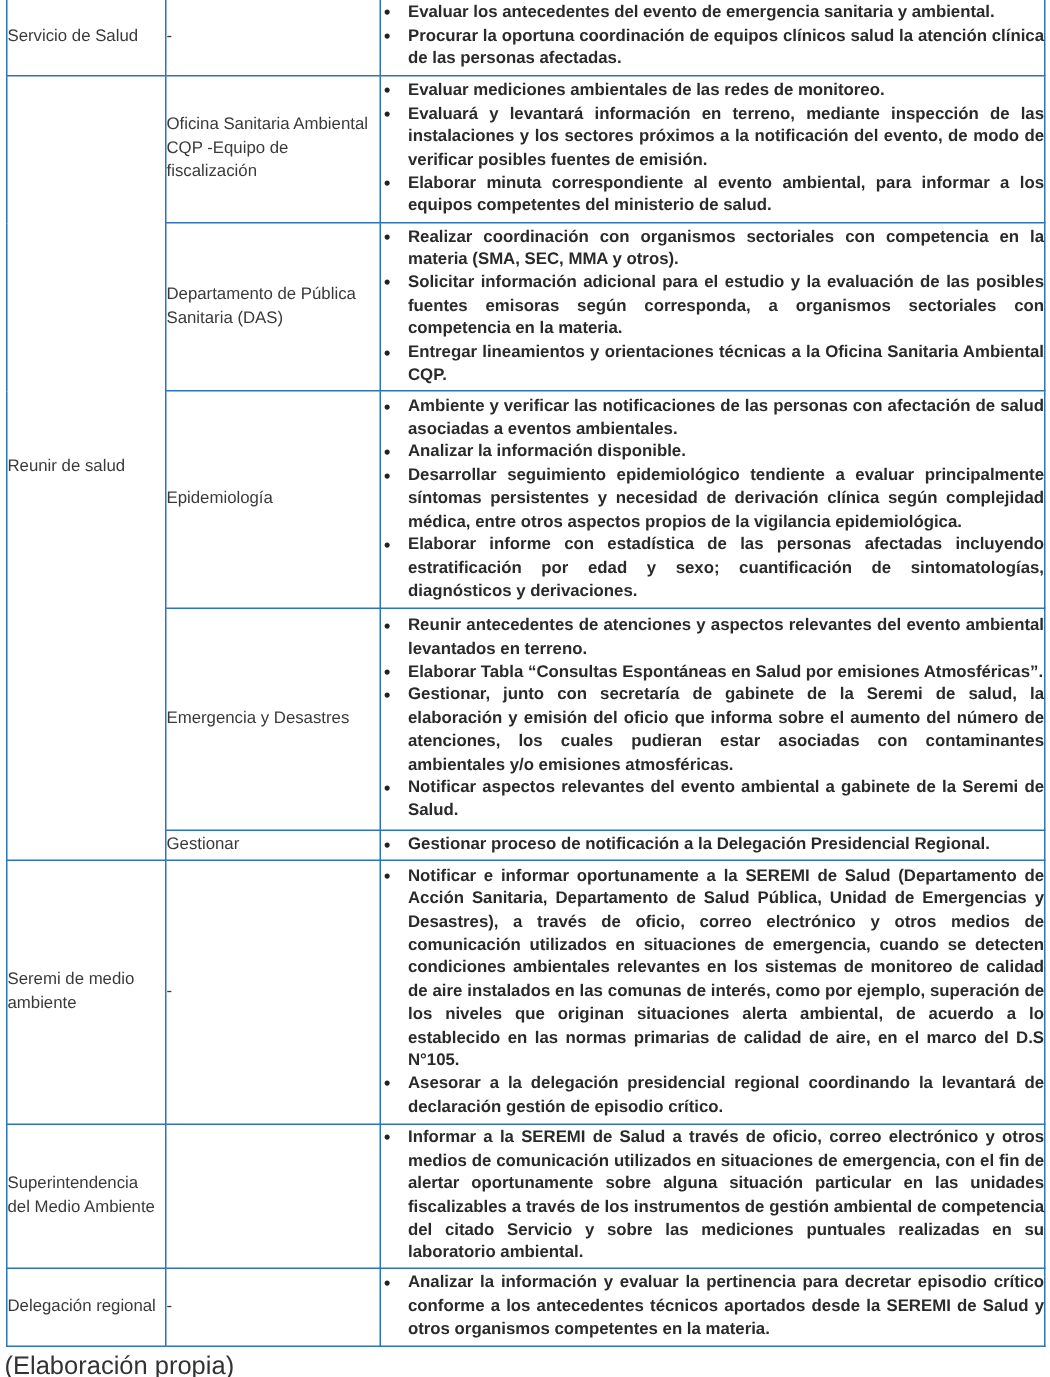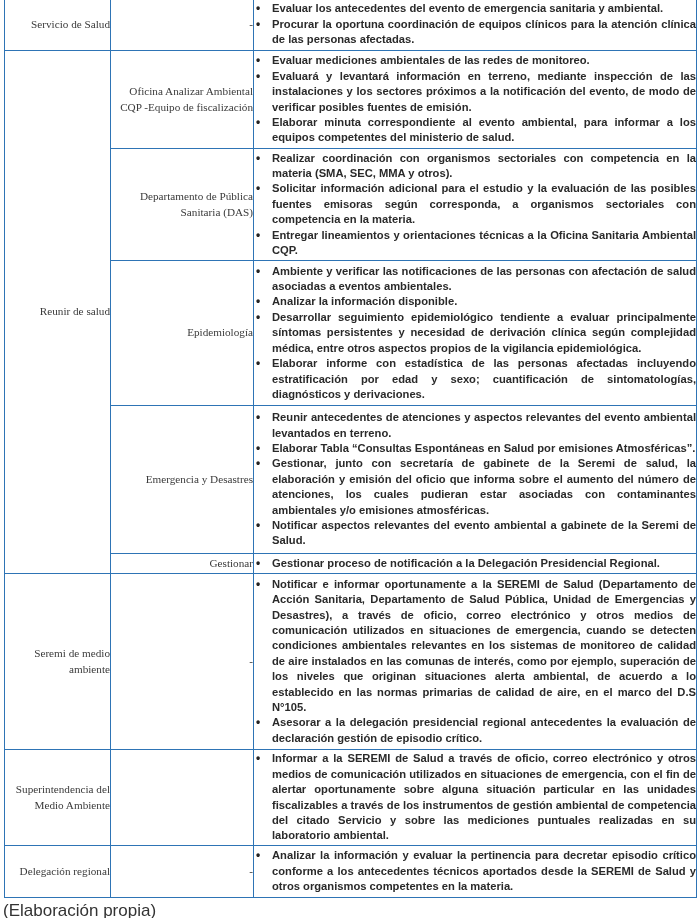--- a/index.html
+++ b/index.html
@@ -1,21 +1,21 @@
 <!DOCTYPE html>
 <html><head>
 <meta charset="utf-8">
 <style>
   html, body { margin: 0; padding: 0; background: #ffffff; }
   body { width: 700px; height: 918px; position: relative; overflow: hidden;
          font-family: "Liberation Sans", "DejaVu Sans", sans-serif; color: #2a2a2a; }
   table.resp { position: absolute; left: 4px; top: -2px; width: 692px;
                border-collapse: collapse; table-layout: fixed; font-size: 11.2px; line-height: 15.4px; }
   table.resp td { border: 1.5px solid #2e74b5; vertical-align: middle; padding: 0; }
-  td.c1, td.c2 { text-align: right; padding: 0 4px; color: #3a3a3a; font-family: Liberation Serif, serif; }
+  td.c1, td.c2 { text-align: left; padding: 0 4px; color: #3a3a3a; }
   td.c3 { padding: 1px 4px 1px 6px; font-weight: bold; }
   td.c3 ul { margin: 0; padding: 0; list-style: none; }
   td.c3 li { position: relative; padding-left: 18px; text-align: justify; }
   td.c3 li::before { content: "\2022"; position: absolute; left: 2px; top: 0; font-size: 12px; color: #222; }
   .caption { position: absolute; left: 3px; top: 901px; font-size: 17px; color: #333; }
 </style>
 </head>
 <body>
 
 <table class="resp">
@@ -24,27 +24,27 @@
     <col style="width:143px">
     <col style="width:443px">
   </colgroup>
   <tbody id="tbody">
       <tr style="height: 52px;">
         <td class="c1" rowspan="1">Servicio de Salud</td>
         <td class="c2">-</td>
         <td class="c3">
           <ul>
             <li>Evaluar los antecedentes del evento de emergencia sanitaria y ambiental.</li>
-            <li>Procurar la oportuna coordinación de equipos clínicos para la atención clínica de las personas afectadas.</li>
+            <li>Procurar la oportuna coordinación de equipos clínicos salud la atención clínica de las personas afectadas.</li>
           </ul>
         </td>
       </tr>
       <tr style="height: 98px;">
         <td class="c1" rowspan="5">Reunir de salud</td>
-        <td class="c2">Oficina Analizar Ambiental CQP -Equipo de fiscalización</td>
+        <td class="c2">Oficina Sanitaria Ambiental CQP -Equipo de fiscalización</td>
         <td class="c3">
           <ul>
             <li>Evaluar mediciones ambientales de las redes de monitoreo.</li>
             <li>Evaluará y levantará información en terreno, mediante inspección de las instalaciones y los sectores próximos a la notificación del evento, de modo de verificar posibles fuentes de emisión.</li>
             <li>Elaborar minuta correspondiente al evento ambiental, para informar a los equipos competentes del ministerio de salud.</li>
           </ul>
         </td>
       </tr>
       <tr style="height: 112px;">
         <td class="c2">Departamento de Pública Sanitaria (DAS)</td>
@@ -85,21 +85,21 @@
             <li>Gestionar proceso de notificación a la Delegación Presidencial Regional.</li>
           </ul>
         </td>
       </tr>
       <tr style="height: 176px;">
         <td class="c1" rowspan="1">Seremi de medio ambiente</td>
         <td class="c2">-</td>
         <td class="c3">
           <ul>
             <li>Notificar e informar oportunamente a la SEREMI de Salud (Departamento de Acción Sanitaria, Departamento de Salud Pública, Unidad de Emergencias y Desastres), a través de oficio, correo electrónico y otros medios de comunicación utilizados en situaciones de emergencia, cuando se detecten condiciones ambientales relevantes en los sistemas de monitoreo de calidad de aire instalados en las comunas de interés, como por ejemplo, superación de los niveles que originan situaciones alerta ambiental, de acuerdo a lo establecido en las normas primarias de calidad de aire, en el marco del D.S N°105.</li>
-            <li>Asesorar a la delegación presidencial regional antecedentes la evaluación de declaración gestión de episodio crítico.</li>
+            <li>Asesorar a la delegación presidencial regional coordinando la levantará de declaración gestión de episodio crítico.</li>
           </ul>
         </td>
       </tr>
       <tr style="height: 96px;">
         <td class="c1" rowspan="1">Superintendencia del Medio Ambiente</td>
         <td class="c2"></td>
         <td class="c3">
           <ul>
             <li>Informar a la SEREMI de Salud a través de oficio, correo electrónico y otros medios de comunicación utilizados en situaciones de emergencia, con el fin de alertar oportunamente sobre alguna situación particular en las unidades fiscalizables a través de los instrumentos de gestión ambiental de competencia del citado Servicio y sobre las mediciones puntuales realizadas en su laboratorio ambiental.</li>
           </ul>

